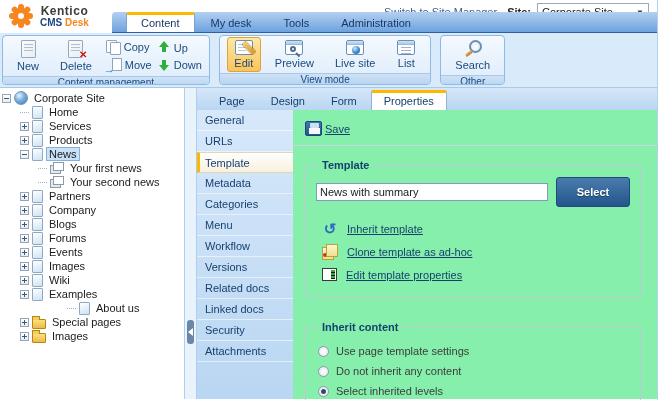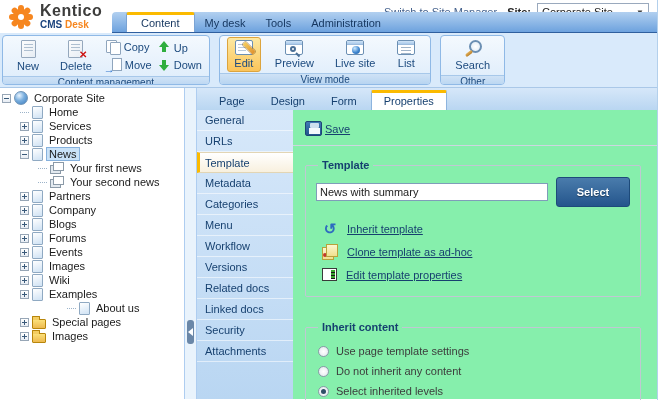--- a/index.html
+++ b/index.html
@@ -10,31 +10,31 @@
   
   .header { position:relative; height:33px; background:#fff; }
   .logo { position:absolute; left:8px; top:3px; display:flex; align-items:center; gap:6px; }
   .flower { position:relative; width:26px; height:26px; flex:none; }
   .flower i { position:absolute; left:1px; top:10px; width:24px; height:6px; background:#f6861f; border-radius:3px; }
   .flower i:nth-child(2){ transform:rotate(45deg); }
   .flower i:nth-child(3){ transform:rotate(90deg); }
   .flower i:nth-child(4){ transform:rotate(135deg); }
   .flower b { position:absolute; left:10px; top:10px; width:6px; height:6px; background:#fff; border-radius:50%; }
   .brand-text { line-height:1; }
-  .brand-name { font-size:16px; font-weight:bold; color:#3d3d3c; letter-spacing:.5px; }
+  .brand-name { font-size:12px; font-weight:bold; color:#3d3d3c; letter-spacing:.5px;text-align:center; }
   .brand-sub { font-size:10px; font-weight:bold; margin-top:1px; }
   .brand-sub .cms { color:#1c447e; }
   .brand-sub .desk { color:#f6861f; }
   .header-right { position:absolute; right:8px; top:3px; display:flex; align-items:center; gap:10px; }
   .switch-link { color:#44618c; text-decoration:underline; cursor:pointer; }
   .site-label { font-weight:bold; color:#222; }
   .site-select { width:112px; height:18px; border:1px solid #9aa9bd; background:#fff; display:flex; align-items:center; justify-content:space-between; padding:0 4px; color:#222; cursor:pointer; margin-left:-4px; }
   .site-select .arrow { font-size:8px; color:#444; }
   .tabstrip { position:absolute; left:112px; right:0; bottom:0; height:21px; background:linear-gradient(#b2d0f0,#6da2de); border-bottom:1px solid #2f5f9e; border-radius:4px 0 0 0; display:flex; align-items:flex-end; padding-left:14px; }
-  .htab { padding:4px 10px 3px; color:#15365f; cursor:pointer; }
+  .htab { padding:4px 16px 3px; color:#15365f; cursor:pointer; }
   .htab.active { background:#fff; border:1px solid #7aa3d4; border-bottom:none; border-top:3px solid #fbba00; border-radius:3px 3px 0 0; padding:2px 14px 3px; }
 
   
   .toolbar { height:55px; background:#d9eafb; border-bottom:1px solid #aac8e8; display:flex; gap:9px; padding:2px 0 2px 2px; }
   .tb-group { border:1px solid #8fb9e6; border-radius:4px; background:linear-gradient(#f4f9fe,#ddecfb); display:flex; flex-direction:column; overflow:hidden; }
   .tb-body { flex:1; display:flex; align-items:center; gap:7px; padding:1px 7px; }
   .tb-label { height:13px; line-height:12px; text-align:center; background:linear-gradient(#cfe2f6,#b3d2f0); border-top:1px solid #a7c8ea; color:#1c4a7e; font-size:10px; }
   .tb-btn { display:flex; flex-direction:column; align-items:center; justify-content:center; gap:2px; padding:2px 6px; border:1px solid transparent; border-radius:3px; color:#1c4a7e; cursor:pointer; min-width:34px; }
   .tb-btn.selected { background:linear-gradient(#fde9a2,#fbc45a); border-color:#dca43e; }
   .tb-col { display:flex; flex-direction:column; justify-content:center; gap:4px; }

